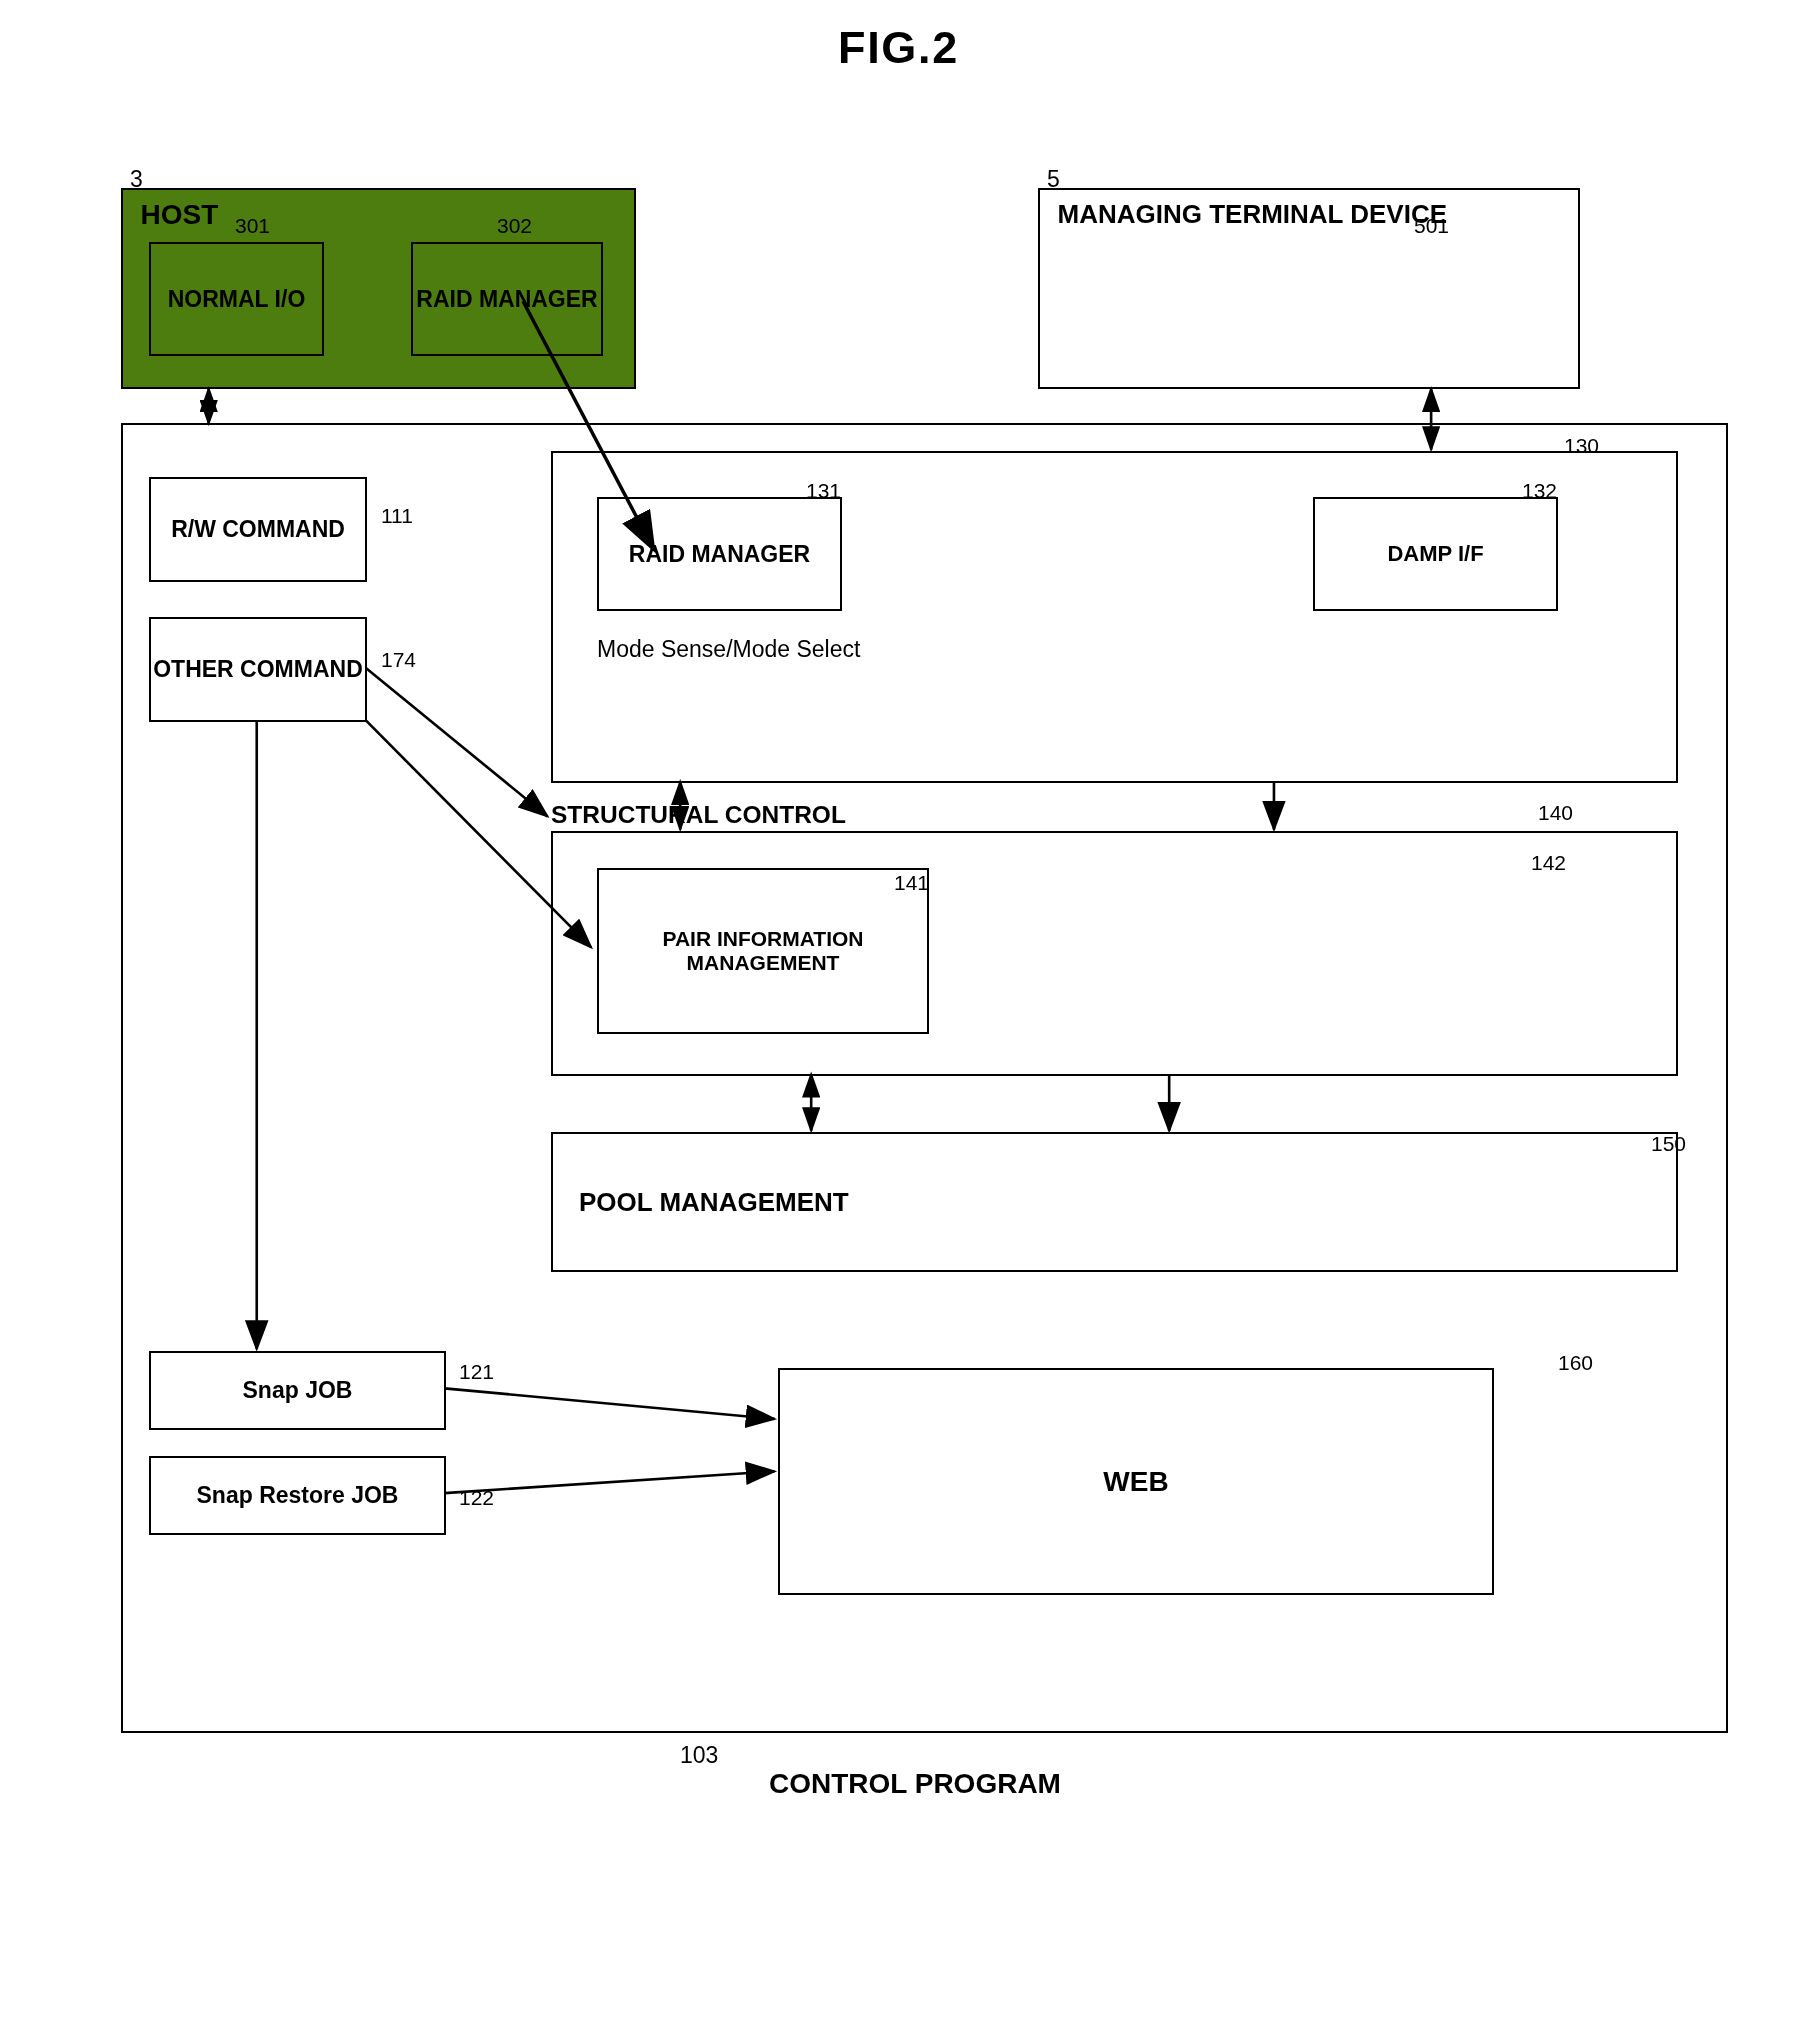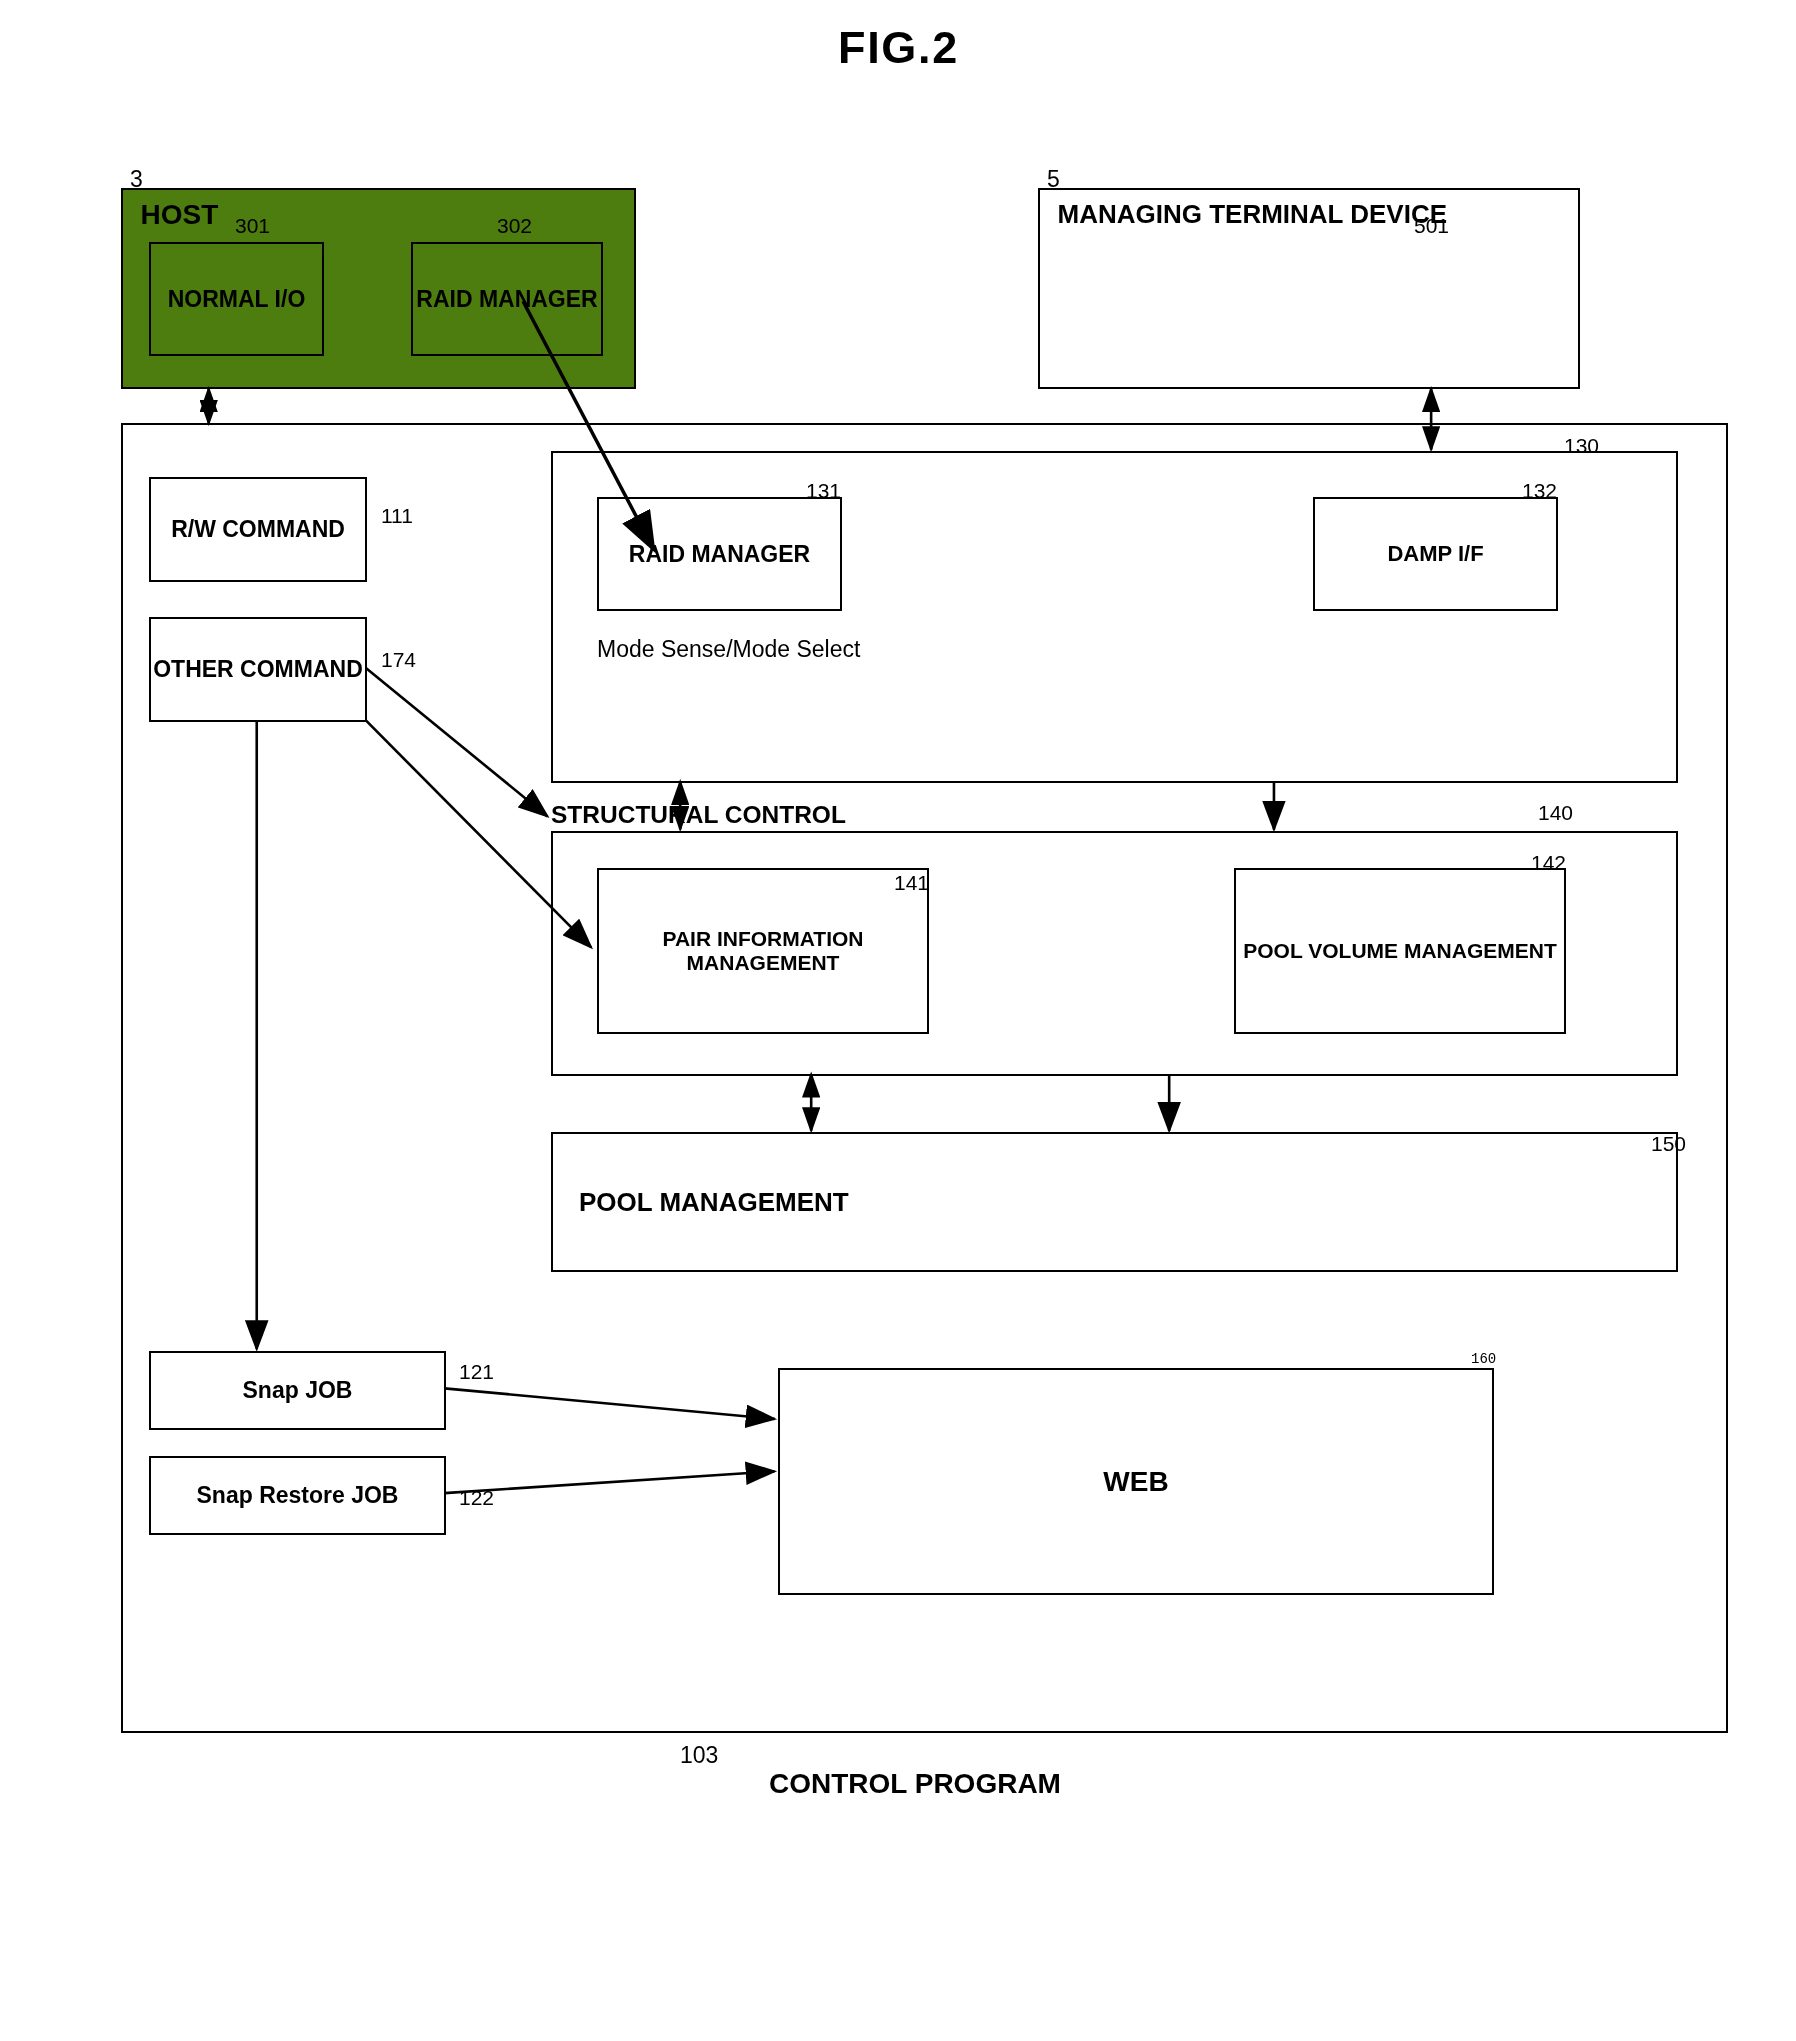--- a/index.html
+++ b/index.html
@@ -97,40 +97,39 @@
     <div style="position:absolute;left:428px;top:376px;font-size:24.5px;font-weight:bold;">STRUCTURAL CONTROL</div>
 
     <div style="position:absolute;left:1415px;top:376px;font-size:21px;">140</div>
 
     <div style="position:absolute;left:428px;top:406px;width:1127px;height:245px;border:2.6px solid #000;background:#fff;">
 
       <div style="position:absolute;left:44px;top:35px;width:332px;height:166px;border:2.6px solid #000;display:flex;align-items:center;justify-content:center;text-align:center;font-size:21px;font-weight:bold;">PAIR INFORMATION MANAGEMENT</div>
 
       <div style="position:absolute;left:341px;top:17.5px;font-size:21px;margin-top:20px;">141</div>
 
-      <div style="position:absolute;left:681px;top:35px;width:332px;height:166px;border:2.6px solid #000;display:flex;align-items:center;justify-content:center;text-align:center;font-size:21px;font-weight:bold;">POOL VOLUME MANAGEMENT</div>
 
       <div style="position:absolute;left:978px;top:17.5px;font-size:21px;">142</div>
     </div>
 
     <div style="position:absolute;left:428px;top:707px;width:1127px;height:140px;border:2.6px solid #000;display:flex;align-items:center;justify-content:flex-start;padding-left:26px;font-size:26px;font-weight:bold;">POOL MANAGEMENT</div>
 
     <div style="position:absolute;left:1528px;top:707px;font-size:21px;">150</div>
 
     <div style="position:absolute;left:26px;top:926px;width:297px;height:79px;border:2.6px solid #000;display:flex;align-items:center;justify-content:center;font-size:23px;font-weight:bold;">Snap JOB</div>
 
     <div style="position:absolute;left:336px;top:935px;font-size:21px;">121</div>
 
     <div style="position:absolute;left:26px;top:1031px;width:297px;height:79px;border:2.6px solid #000;display:flex;align-items:center;justify-content:center;font-size:23px;font-weight:bold;">Snap Restore JOB</div>
 
     <div style="position:absolute;left:336px;top:1061px;font-size:21px;">122</div>
 
     <div style="position:absolute;left:655px;top:943px;width:716px;height:227px;border:2.6px solid #000;display:flex;align-items:center;justify-content:center;font-size:28px;font-weight:bold;">WEB</div>
 
-    <div style="position:absolute;left:1348px;top:926px;font-size:14px;font-family:Liberation Mono, monospace;">160</div>
+    <div style="position:absolute;left:1435px;top:926px;font-size:21px;">160</div>
 
   </div>
 
   <div style="position:absolute;left:681px;top:1659px;font-size:28px;font-weight:bold;text-align:center;margin-left:19px;">CONTROL PROGRAM</div>
 
   <div style="position:absolute;left:611px;top:1633px;font-size:23px;">103</div>
 
   <svg class="arrows-svg" xmlns="http://www.w3.org/2000/svg" viewBox="0 0 1900 2100" width="1659" height="1834">
     <defs>
       <marker id="arrowhead" markerWidth="10" markerHeight="7" refX="9" refY="3.5" orient="auto">

